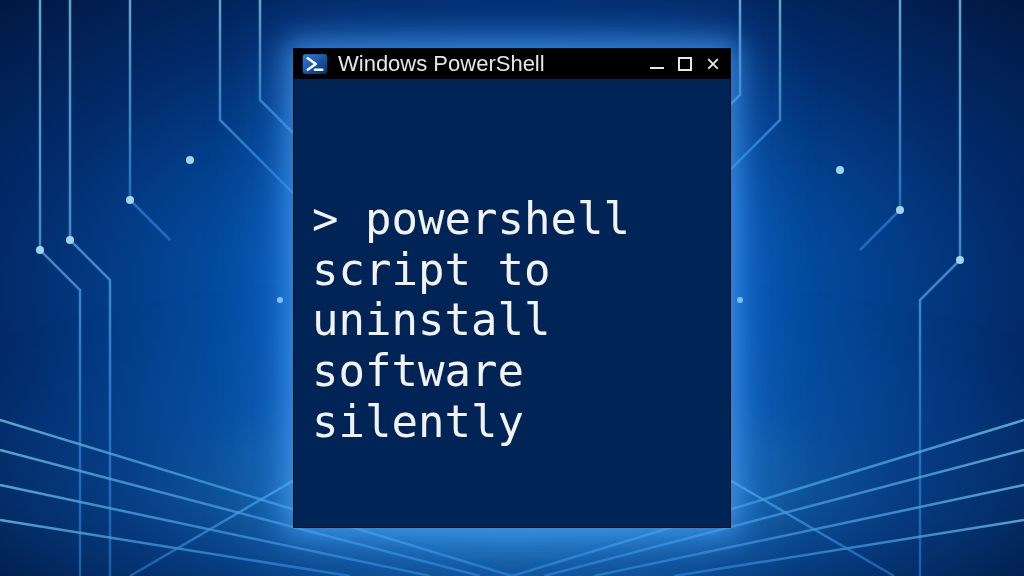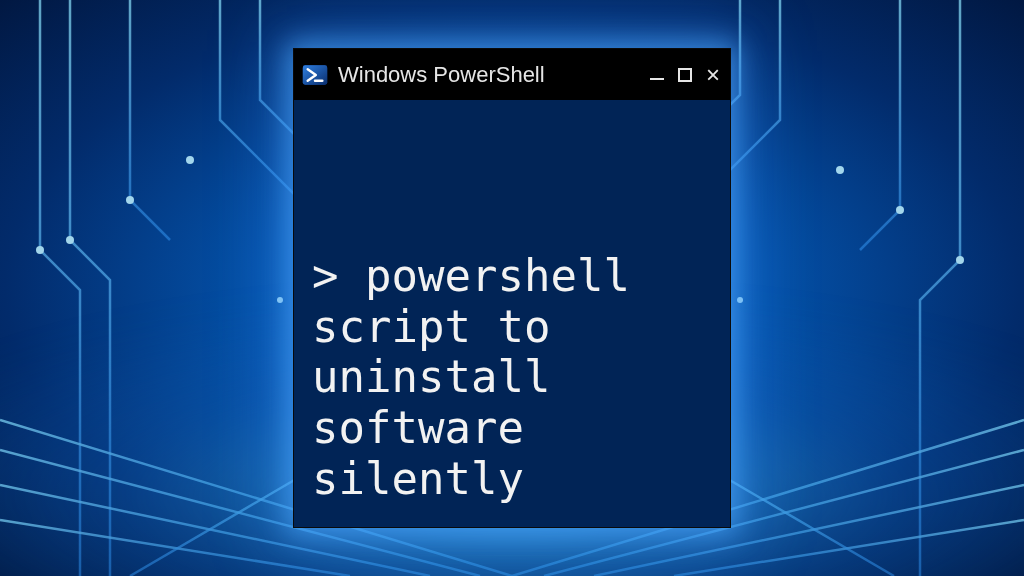--- a/index.html
+++ b/index.html
@@ -49,21 +49,21 @@
       border: 1px solid #0a0a0a;
       box-shadow:
         0 0 25px 6px rgba(80,170,255,0.6),
         0 0 60px 18px rgba(60,150,255,0.35);
       display: flex;
       flex-direction: column;
       z-index: 5;
     }
     .titlebar {
       background: #000000;
-      height: 51px;
+      height: 30px;
       display: flex;
       align-items: center;
       padding: 0 10px 0 8px;
       gap: 10px;
       flex-shrink: 0;
     }
     .ps-icon {
       width: 26px;
       height: 26px;
       flex-shrink: 0;
@@ -113,21 +113,20 @@
       color: #f2f2f2;
       font-size: 44px;
       line-height: 1.15;
       font-family: Consolas, "Lucida Console", monospace;
       word-break: break-word;
       white-space: pre-wrap;
       cursor: text;
     }
     .prompt-line {
       display: block;
-      margin-top: 36px;
     }
   </style>
 </head>
 <body>
 
 <div class="circuit-bg">
   <svg viewBox="0 0 1024 576" preserveAspectRatio="xMidYMid slice">
     <defs>
       <linearGradient id="lineGrad" x1="0" y1="0" x2="0" y2="1">
         <stop offset="0%" stop-color="#8fe6ff" stop-opacity="0.9"></stop>

